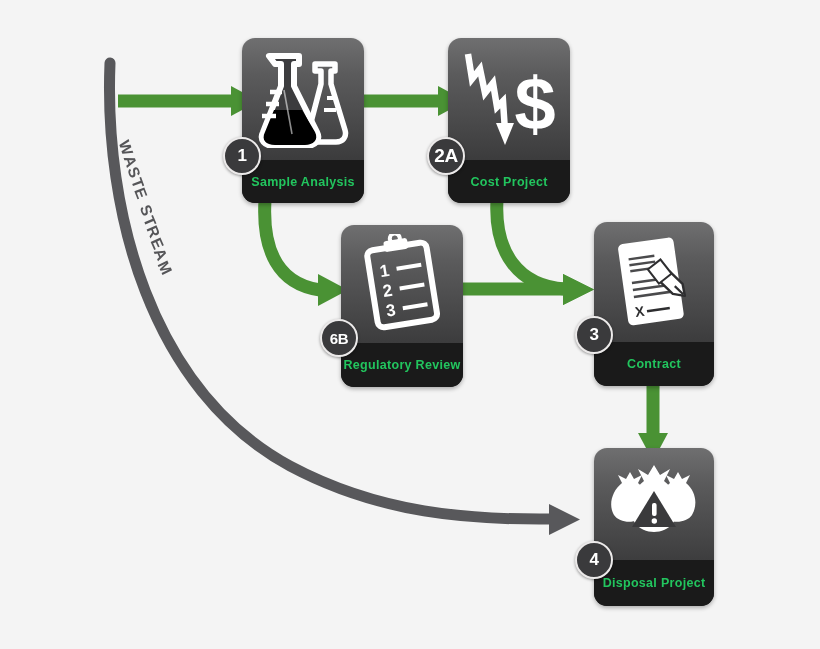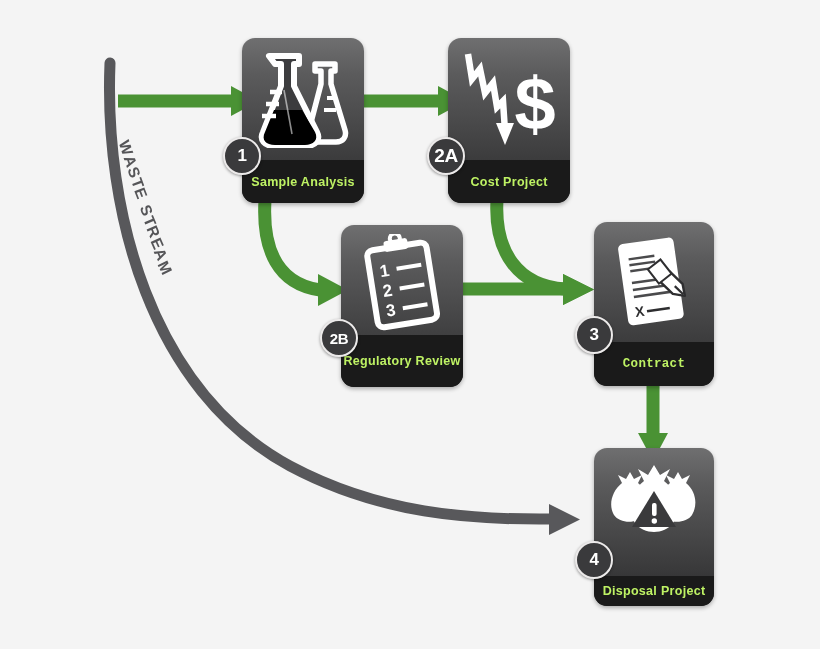--- a/index.html
+++ b/index.html
@@ -46,21 +46,21 @@
   }
   .node-label-band {
     position: absolute;
     left: 0; right: 0; bottom: 0;
     background: #1a1a1a;
     display: flex;
     align-items: center;
     justify-content: center;
   }
   .node-label {
-    color: #bef264;
+    color: #22c55e;
     font-size: 12.5px;
     font-weight: 600;
     letter-spacing: 0.3px;
     white-space: nowrap;
   }
   .badge {
     position: absolute;
     width: 34px;
     height: 34px;
     border-radius: 50%;
@@ -207,25 +207,25 @@
 
             <text x="28" y="40" font-family="'Liberation Sans', sans-serif" font-size="17" font-weight="700" fill="#ffffff">1</text>
             <line x1="45" y1="34" x2="70" y2="34" stroke="#ffffff" stroke-width="4"></line>
             <text x="28" y="60" font-family="'Liberation Sans', sans-serif" font-size="17" font-weight="700" fill="#ffffff">2</text>
             <line x1="45" y1="54" x2="70" y2="54" stroke="#ffffff" stroke-width="4"></line>
             <text x="28" y="80" font-family="'Liberation Sans', sans-serif" font-size="17" font-weight="700" fill="#ffffff">3</text>
             <line x1="45" y1="74" x2="70" y2="74" stroke="#ffffff" stroke-width="4"></line>
           </g>
         </svg>
       </div>
-      <div class="node-label-band" style="height:52px;">
+      <div class="node-label-band" style="height:44px;">
         <span class="node-label">Regulatory Review</span>
       </div>
     </div>
-    <div class="badge" style="left:-21px; top:94px; font-size:15px;">2B</div>
+    <div class="badge" style="left:-21px; top:94px; font-size:15px;">6B</div>
   </div>
 
   <div class="node" style="left:594px; top:222px; width:120px; height:164px;">
     <div class="node-inner">
       <div class="node-icon-area" style="height:120px;">
         <svg class="node-svg" width="96" height="100" viewBox="0 0 96 100">
           <g transform="rotate(-8 48 50)">
 
             <rect x="17" y="8" width="56" height="82" rx="5" fill="#ffffff"></rect>
 
@@ -241,21 +241,21 @@
             <line x1="37" y1="78" x2="60" y2="78" stroke="#2e2e30" stroke-width="2.6"></line>
 
             <g transform="rotate(-38 66 56)">
               <path d="M60,44 L74,44 L74,62 L67,72 L60,62 Z" fill="#ffffff" stroke="#2e2e30" stroke-width="2.4" stroke-linejoin="round"></path>
               <line x1="67" y1="58" x2="67" y2="70" stroke="#2e2e30" stroke-width="2.2"></line>
               <rect x="59" y="28" width="16" height="18" fill="#ffffff" stroke="#2e2e30" stroke-width="2" transform="rotate(8 67 37)"></rect>
             </g>
           </g>
         </svg>
       </div>
-      <div class="node-label-band" style="height:44px;font-family:Liberation Mono, monospace;">
+      <div class="node-label-band" style="height:44px;">
         <span class="node-label">Contract</span>
       </div>
     </div>
     <div class="badge" style="left:-19px; top:94px;">3</div>
   </div>
 
   <div class="node" style="left:594px; top:448px; width:120px; height:158px;">
     <div class="node-inner">
       <div class="node-icon-area" style="height:112px;">
         <svg class="node-svg" width="104" height="86" viewBox="0 0 104 86">
@@ -267,20 +267,20 @@
                    C94,30 96,44 90,54 C84,63 66,63 60,54 C54,44 58,30 68,22 Z" fill="#ffffff"></path>
 
           <path d="M42,20 L36,8 L46,14 L52,4 L58,14 L68,8 L62,20
                    C76,31 80,50 71,62 C62,74 42,74 33,62 C24,50 28,31 42,20 Z" fill="#ffffff"></path>
 
           <path d="M52,30 L74,66 L30,66 Z" fill="#3a3a3c"></path>
           <rect x="50" y="42" width="4.6" height="13" rx="2" fill="#ffffff"></rect>
           <circle cx="52.3" cy="60" r="2.7" fill="#ffffff"></circle>
         </svg>
       </div>
-      <div class="node-label-band" style="height:30px;text-align:center;">
+      <div class="node-label-band" style="height:46px;text-align:center;">
         <span class="node-label">Disposal Project</span>
       </div>
     </div>
     <div class="badge" style="left:-19px; top:93px;">4</div>
   </div>
 
 </div>
 
 </body></html>

